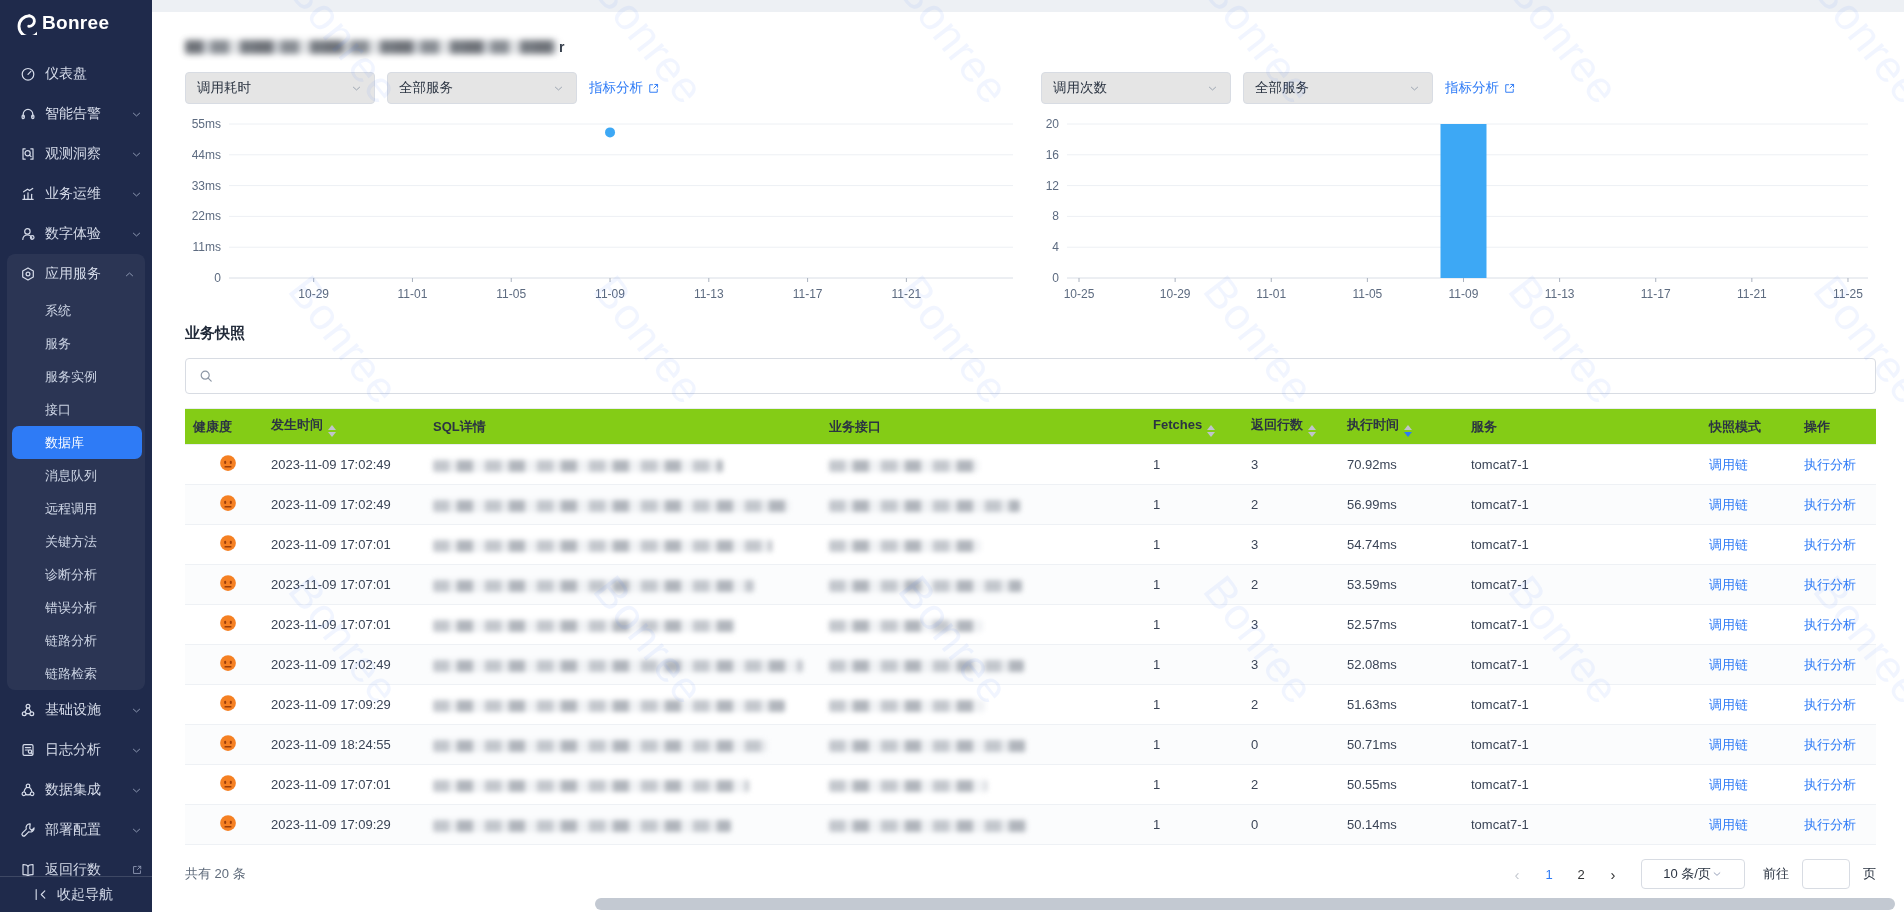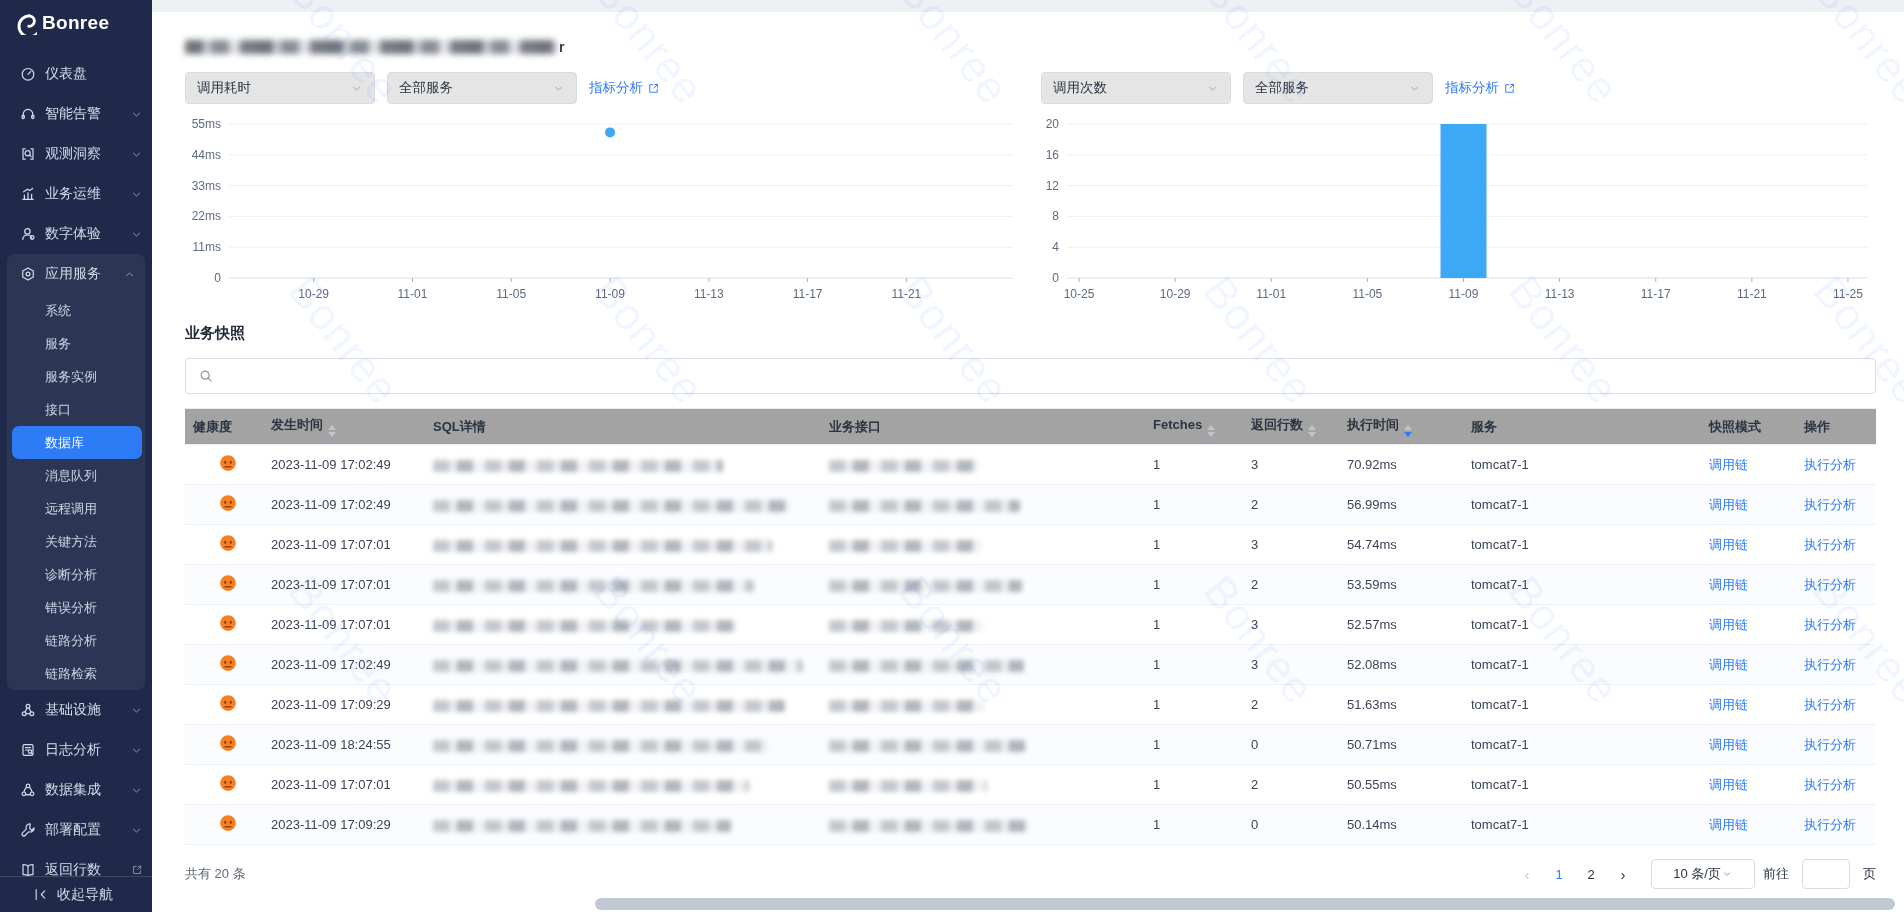--- a/index.html
+++ b/index.html
@@ -37,41 +37,41 @@
   .select .chev { color:#9aa3b0; }
   .link { color:#2e7bf6; font-size:13.5px; display:inline-flex; align-items:center; gap:4px; cursor:pointer; text-decoration:none; }
   .chart-svg { display:block; margin-top:8px; }
   .section-title { margin-top:16px; font-size:15px; font-weight:700; color:#222b3a; }
   .search-bar { margin-top:15px; height:36px; border:1px solid #d8dce3; border-radius:4px; display:flex; align-items:center; padding:0 12px; background:#fff; }
   .search-bar input { flex:1 1 auto; border:none; outline:none; font-size:13.5px; color:#303133; background:transparent; font-family:inherit; }
   .search-bar input::placeholder { color:#aeb5c0; }
   .search-bar .sicon { color:#8d97a5; display:flex; cursor:pointer; }
   
   table.snap { width:100%; border-collapse:collapse; table-layout:fixed; margin-top:14px; font-size:13px; }
-  table.snap thead th { height:36px; background:#a3a3a3; border-top:1px solid #e9edf3; border-bottom:1px solid #e9edf3; font-weight:700; color:#2b3442; text-align:left; padding:0 8px; white-space:nowrap; cursor:default; }
+  table.snap thead th { height:36px; background:#84cc16; border-top:1px solid #e9edf3; border-bottom:1px solid #e9edf3; font-weight:700; color:#2b3442; text-align:left; padding:0 8px; white-space:nowrap; cursor:default; }
   table.snap thead th.sortable { cursor:pointer; }
   table.snap tbody td { height:40px; border-bottom:1px solid #eef1f5; padding:0 8px; color:#3a4456; white-space:nowrap; overflow:hidden; }
   table.snap tbody tr:nth-child(even) { background:#fbfcfd; }
   .sorter { display:inline-flex; flex-direction:column; gap:2px; margin-left:5px; vertical-align:-1px; }
   .car-up { width:0; height:0; border-left:4px solid transparent; border-right:4px solid transparent; border-bottom:5px solid #c0c4cc; }
   .car-down { width:0; height:0; border-left:4px solid transparent; border-right:4px solid transparent; border-top:5px solid #c0c4cc; }
   .car-down.active { border-top-color:#2e7bf6; }
   .blur-cell { display:inline-block; height:12px; border-radius:2px; opacity:.75; filter:blur(2.5px); vertical-align:middle;
     background:repeating-linear-gradient(90deg,#b0b5bd 0 16px,#e3e5e9 16px 24px,#979da6 24px 40px,#eceef1 40px 52px); }
   .tlink { color:#2e7bf6; cursor:pointer; text-decoration:none; }
   .health-wrap { display:inline-flex; margin-left:26px; }
   
   .footer-row { margin-top:14px; display:flex; align-items:center; justify-content:space-between; color:#5f6b7b; font-size:13px; }
   .pager { display:flex; align-items:center; gap:8px; }
   .page-chev { min-width:24px; height:26px; display:flex; align-items:center; justify-content:center; font-size:15px; color:#303133; cursor:pointer; }
   .page-chev.disabled { color:#c6cad1; }
   .page-btn { min-width:24px; height:26px; display:flex; align-items:center; justify-content:center; font-size:13px; color:#303133; cursor:pointer; }
   .page-btn.active { color:#2e7bf6; }
   .size-select { width:104px; height:30px; border:1px solid #d8dce3; border-radius:4px; display:flex; align-items:center; justify-content:center; padding:0 9px; font-size:13px; color:#2b3442; cursor:pointer; margin-left:8px; }
-  .goto-wrap { display:flex; align-items:center; gap:13px; color:#2b3442; }
+  .goto-wrap { display:flex; align-items:center; gap:13px; margin-left:10px; color:#2b3442; }
   .goto-input { width:48px; height:30px; border:1px solid #d8dce3; border-radius:4px; outline:none; font-size:13px; text-align:center; font-family:inherit; }
   
   .wm-layer { position:absolute; left:152px; top:0; right:0; bottom:0; overflow:hidden; pointer-events:none; z-index:60; }
   .wm { position:absolute; font-size:44px; color:rgba(70,125,255,.075); transform:rotate(52deg); letter-spacing:1px; white-space:nowrap; }
   .hscrollbar { position:absolute; bottom:2px; left:595px; width:1300px; height:12px; background:#c3c9d2; border-radius:6px; z-index:200; }
 </style>
 </head>
 <body>
 
 <div class="sidebar">

